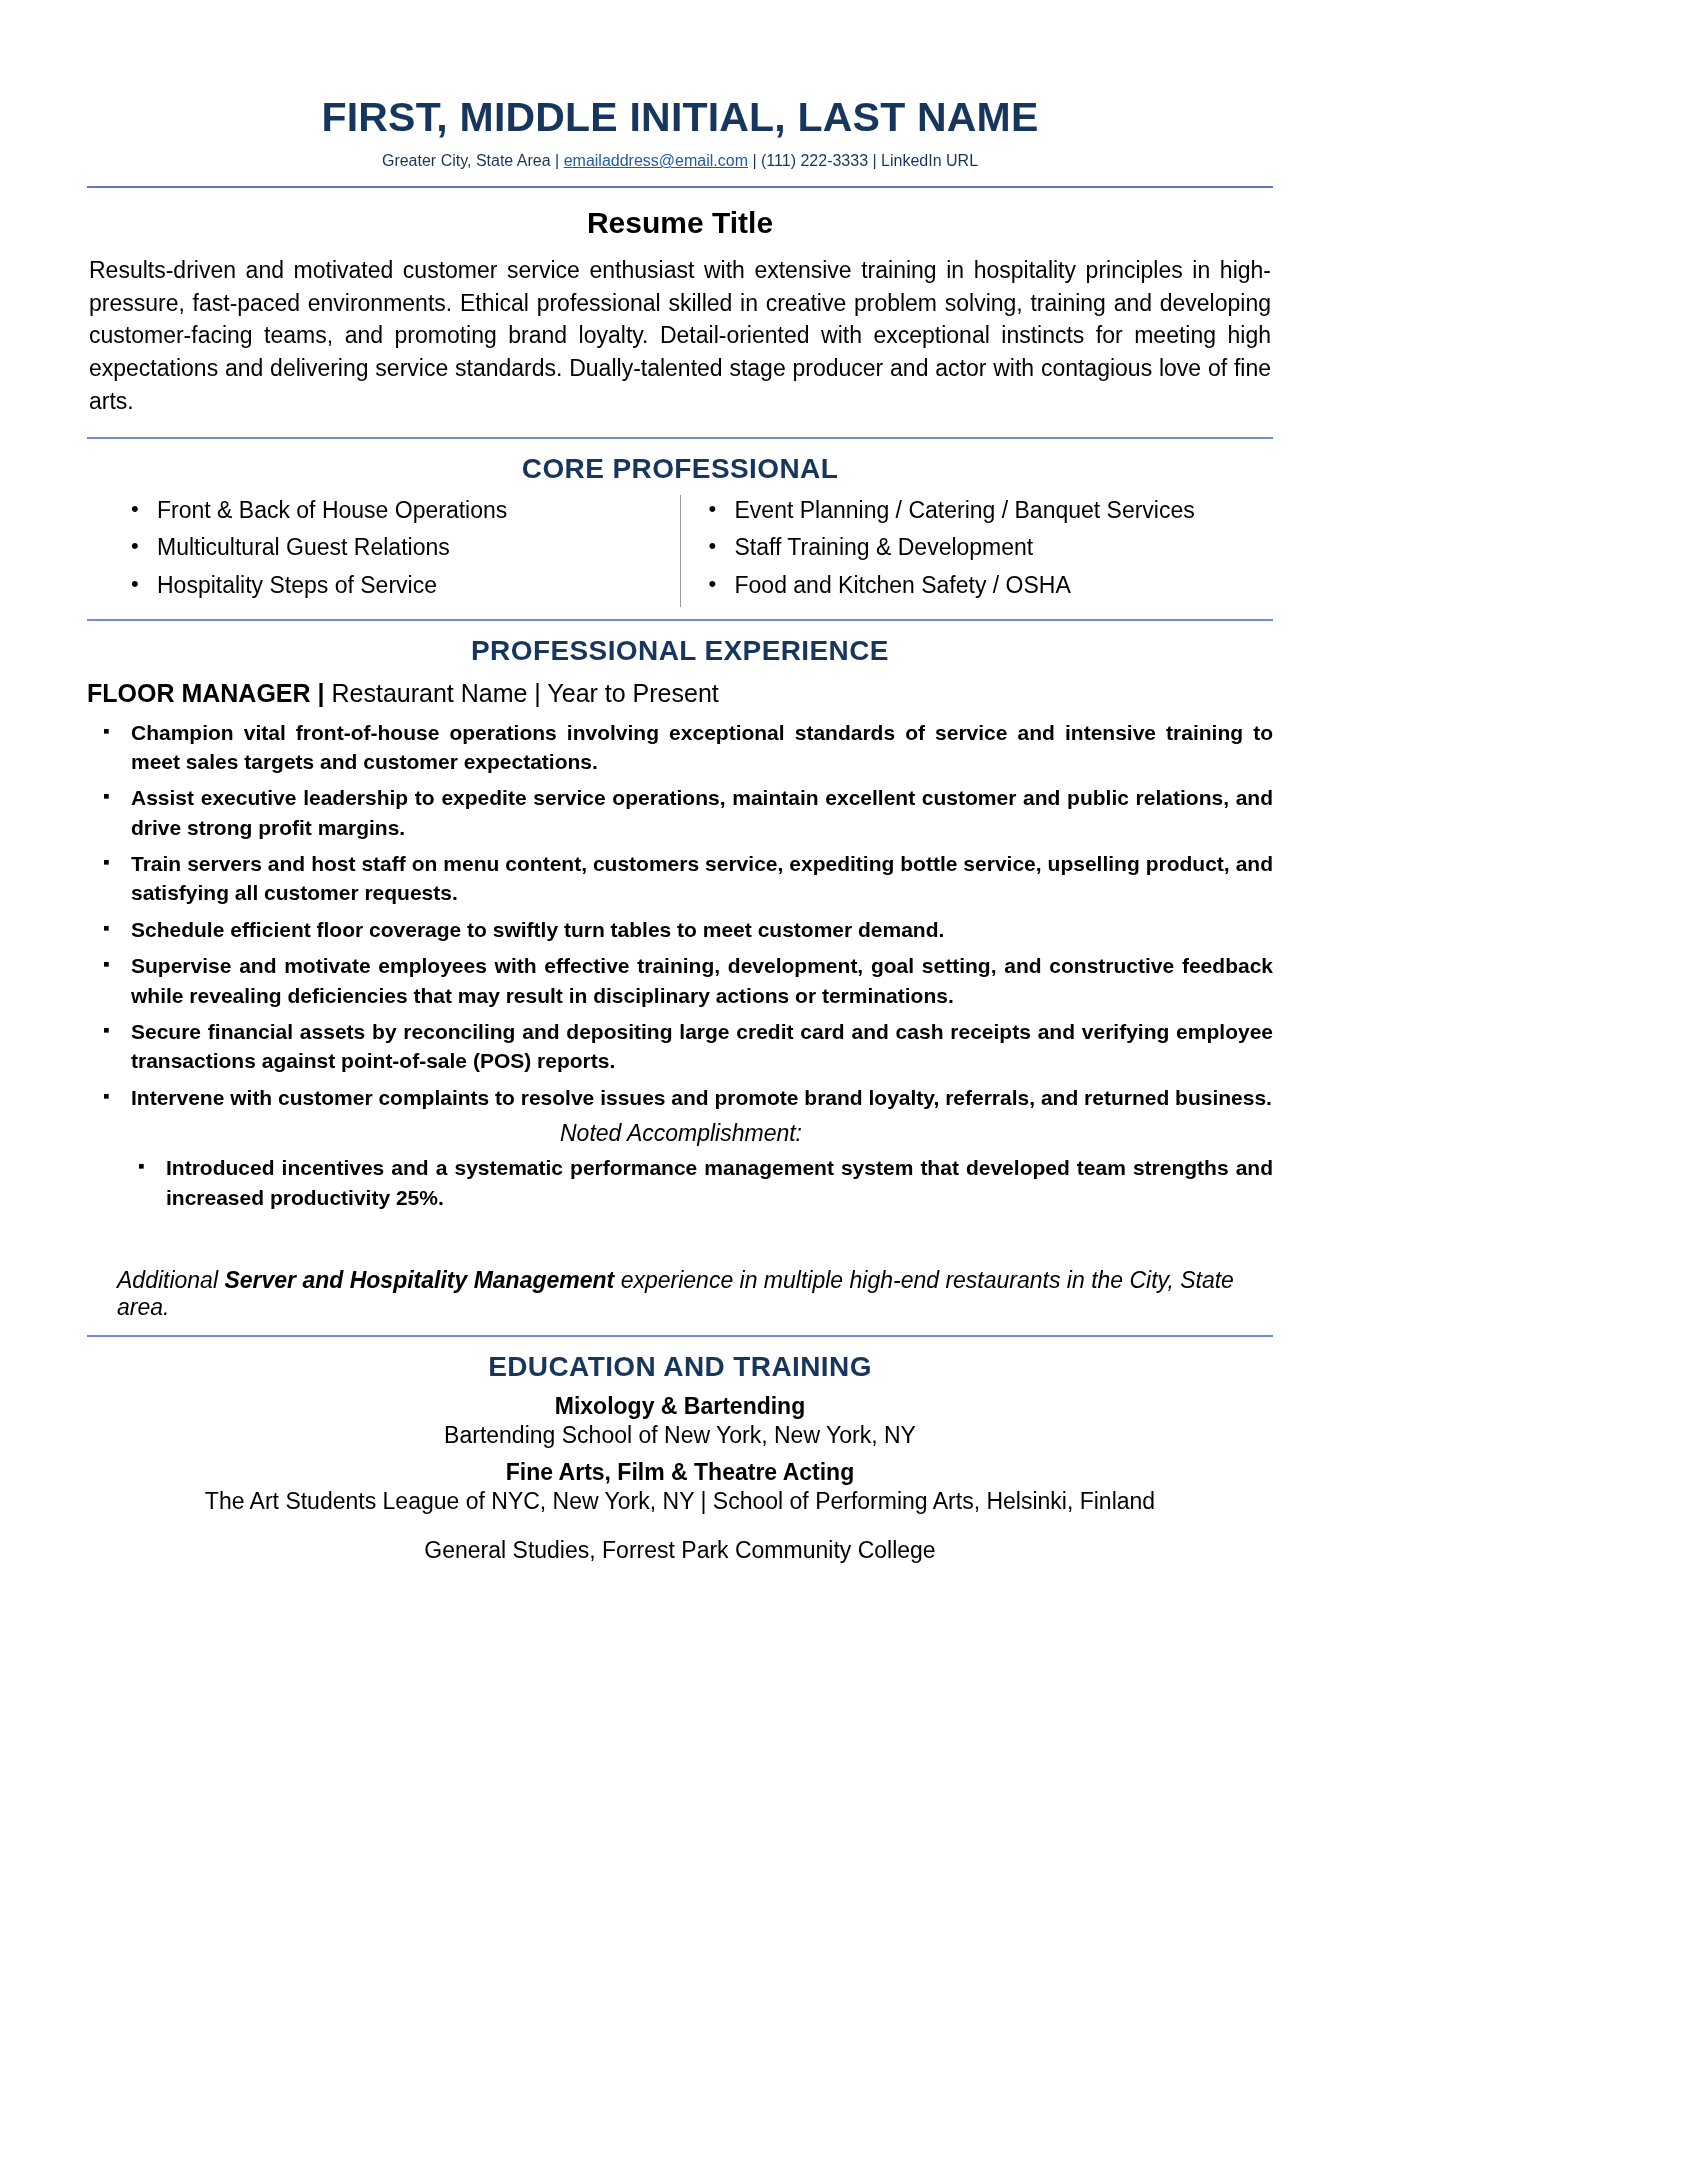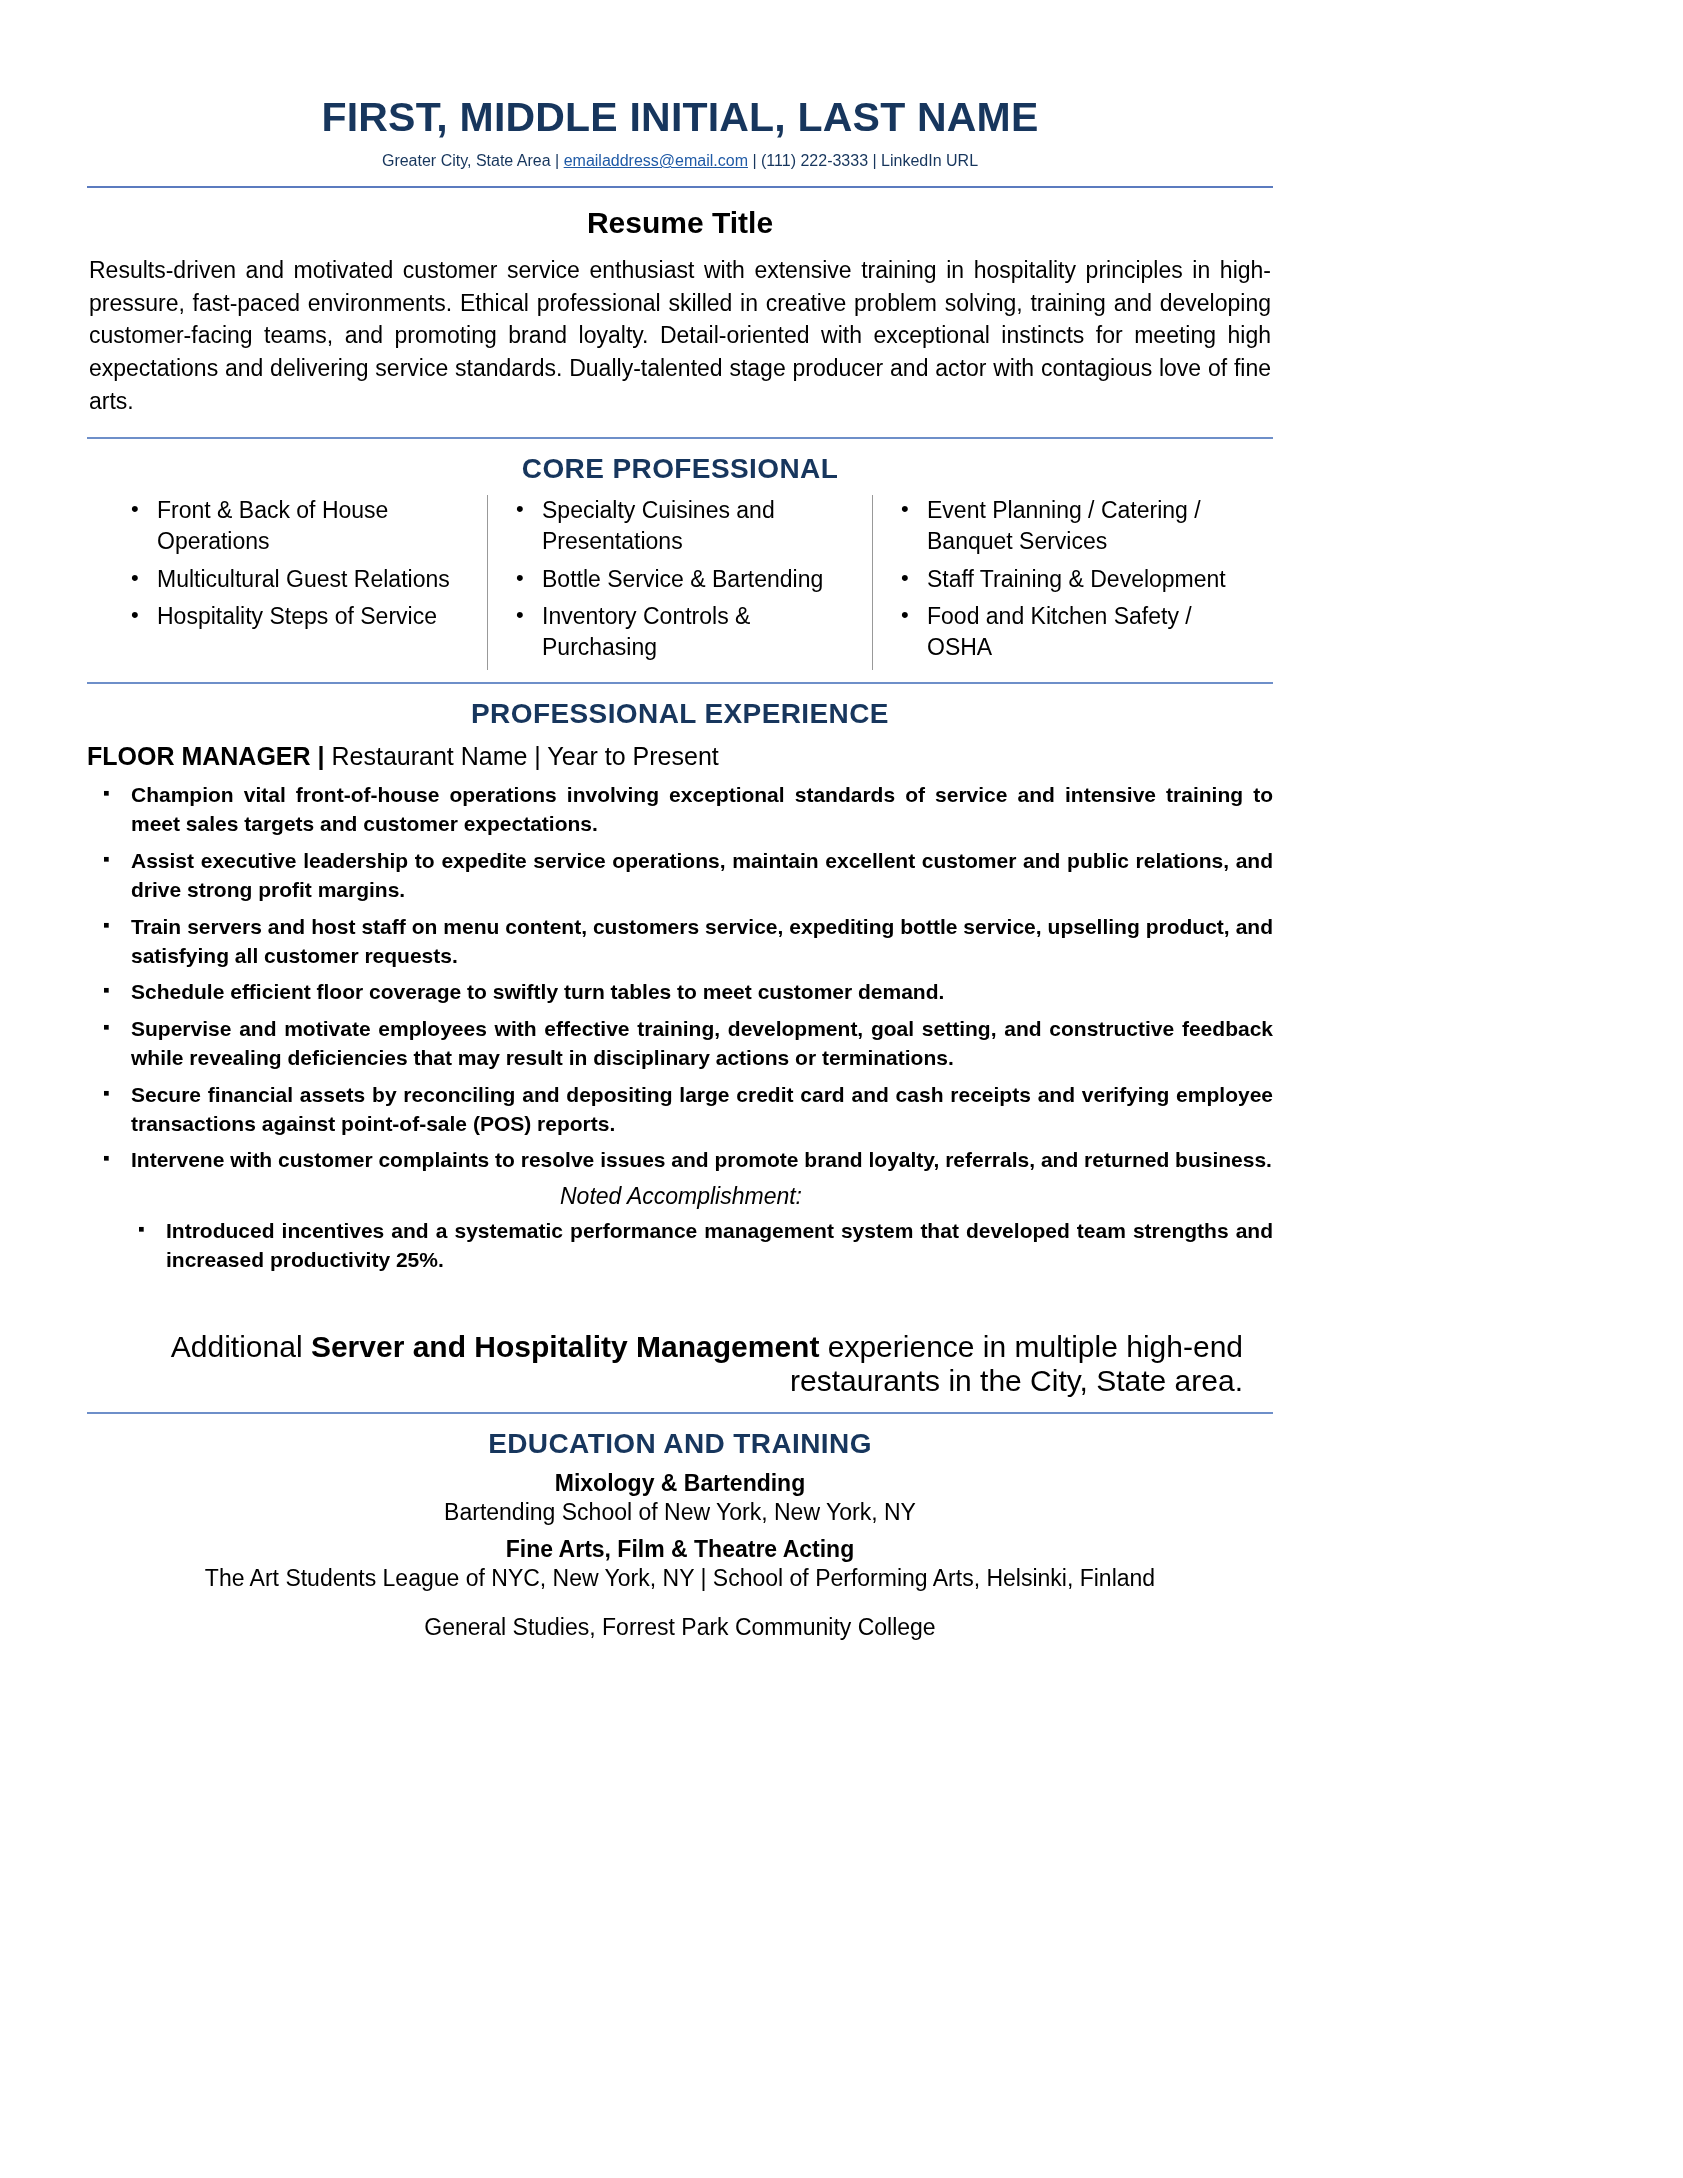--- a/index.html
+++ b/index.html
@@ -144,22 +144,23 @@
   ul.bullets.indented li::before {
     left: 51px;
   }
   .noted {
     font-size: 23px;
     font-style: italic;
     margin: 8px 0 6px 2px;
     text-align: center;
   }
   .additional {
-    font-size: 30px;
-    text-align: right;
+    font-size: 23px;
+    font-style: italic;
+    text-align: left;
     margin: 55px 0 14px 0;
     padding: 0 30px;
   }
   .additional b { font-weight: bold; }
   
   .edu-degree {
     text-align: center;
     font-weight: bold;
     font-size: 23px;
     margin: 10px 0 2px 0;
@@ -199,27 +200,20 @@
   <div class="prof-wrap">
     <div class="prof-col">
       <ul class="prof-list">
         <li>Front &amp; Back of House Operations</li>
         <li>Multicultural Guest Relations</li>
         <li>Hospitality Steps of Service</li>
       </ul>
     </div>
     <div class="prof-col">
       <ul class="prof-list">
-        <li>Specialty Cuisines and Presentations</li>
-        <li>Bottle Service &amp; Bartending</li>
-        <li>Inventory Controls &amp; Purchasing</li>
-      </ul>
-    </div>
-    <div class="prof-col">
-      <ul class="prof-list">
         <li>Event Planning / Catering / Banquet Services</li>
         <li>Staff Training &amp; Development</li>
         <li>Food and Kitchen Safety / OSHA</li>
       </ul>
     </div>
   </div>
   <hr class="rule thin">
 
   <h3 class="section-title">PROFESSIONAL EXPERIENCE</h3>
 

